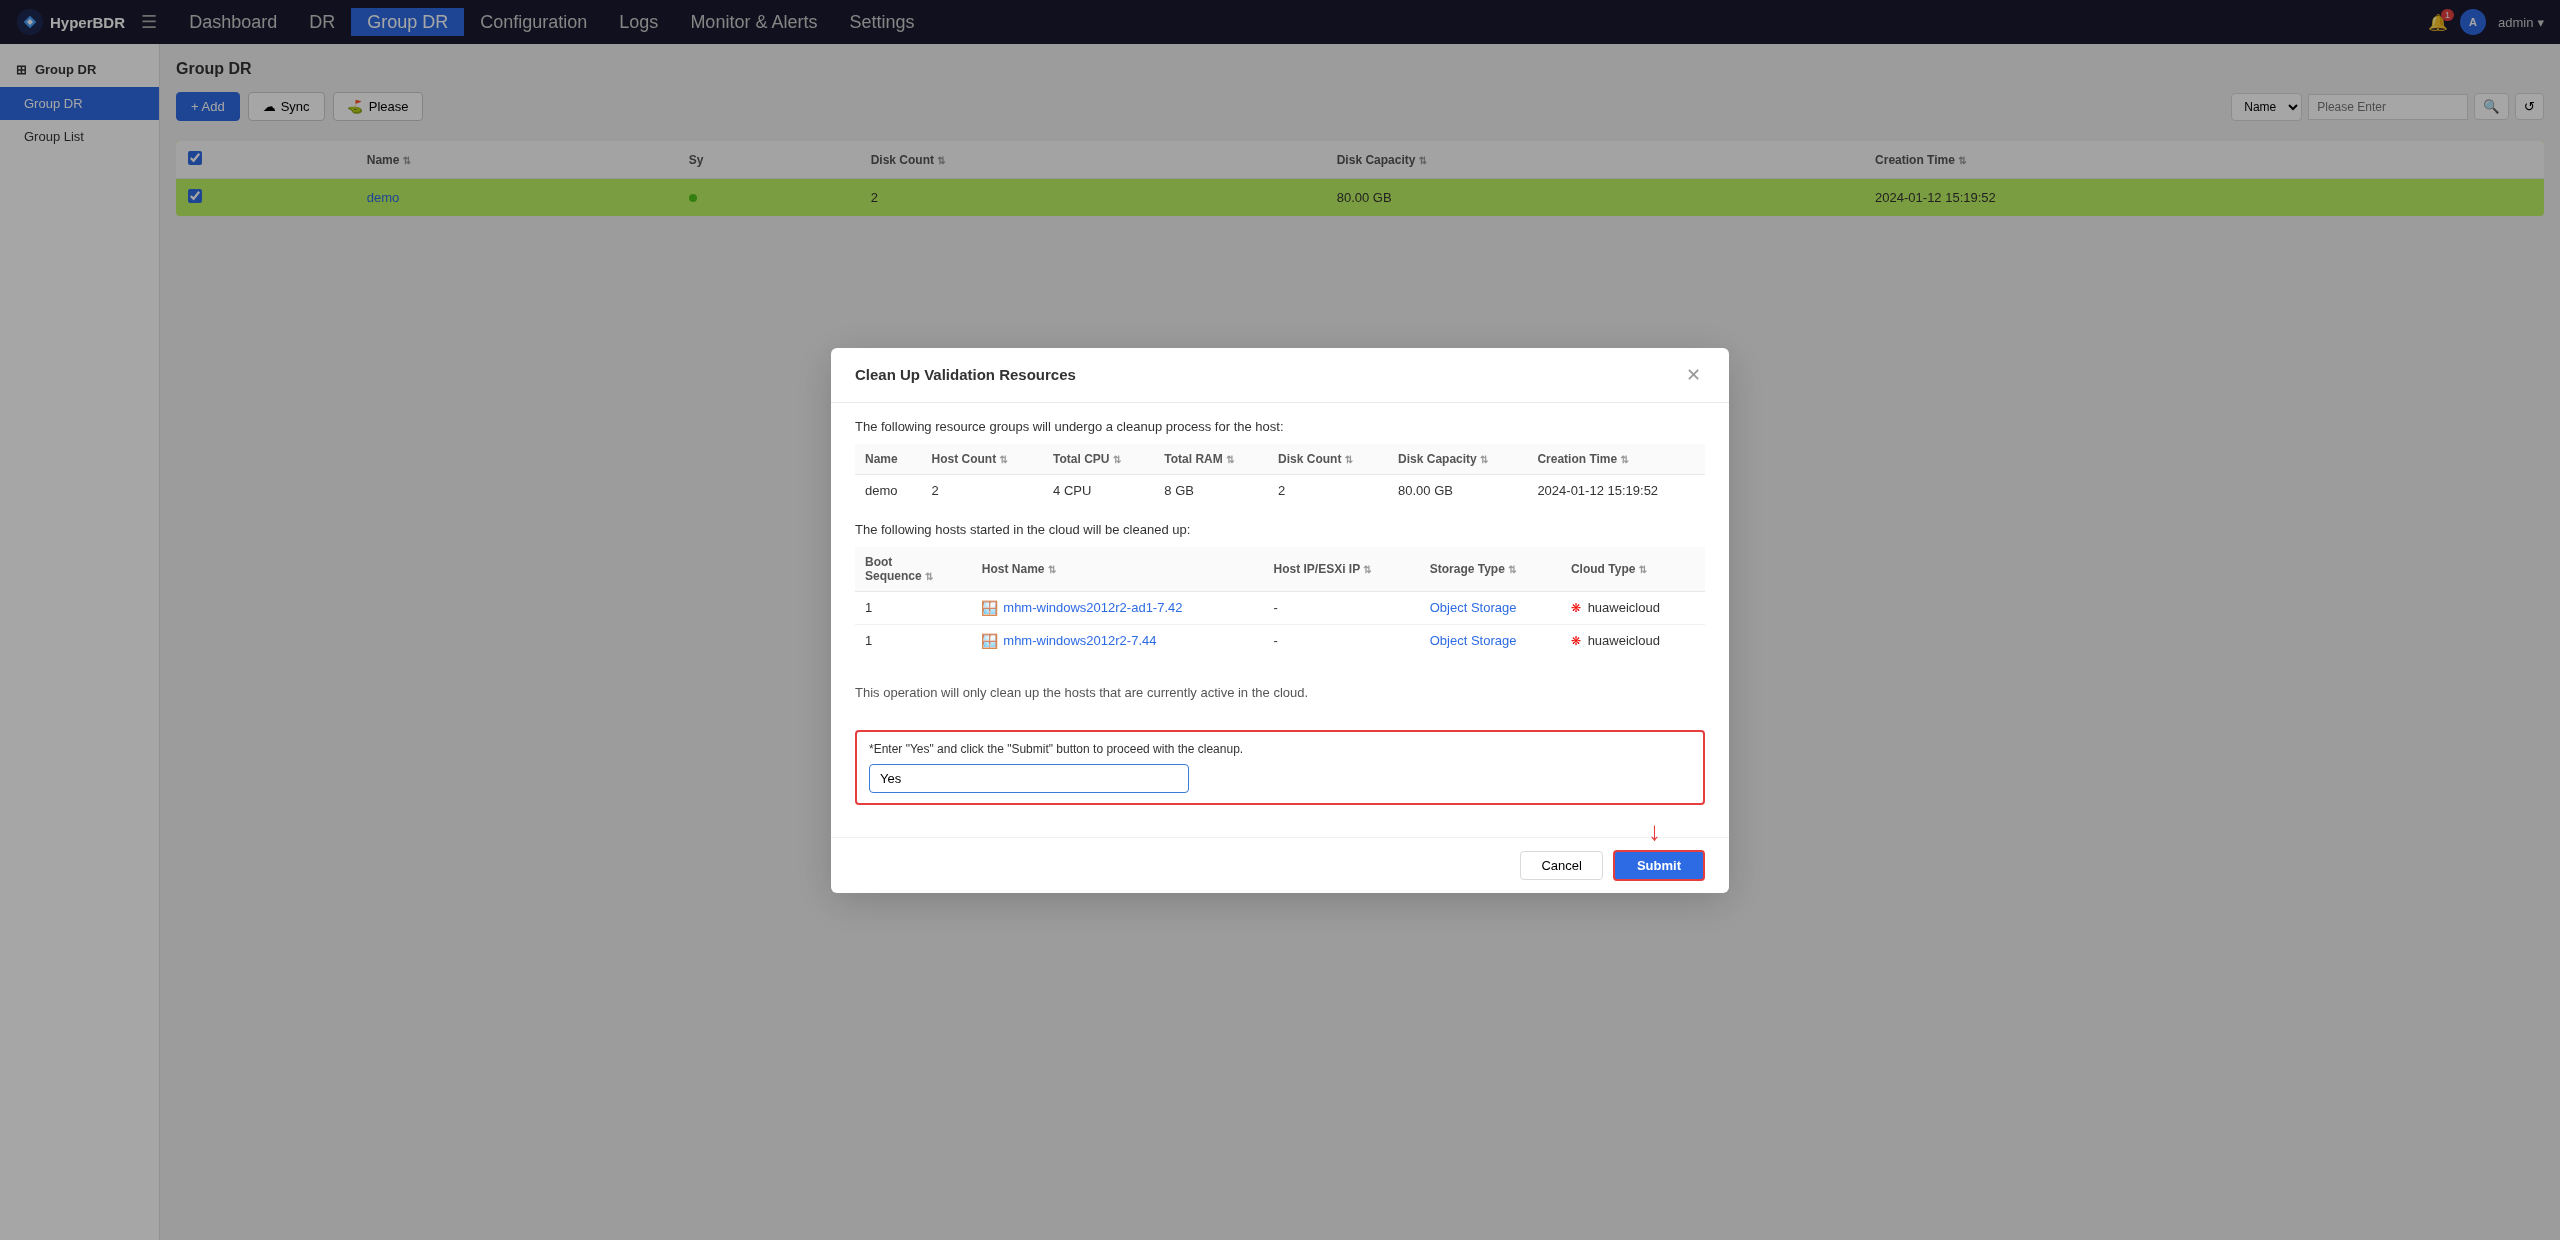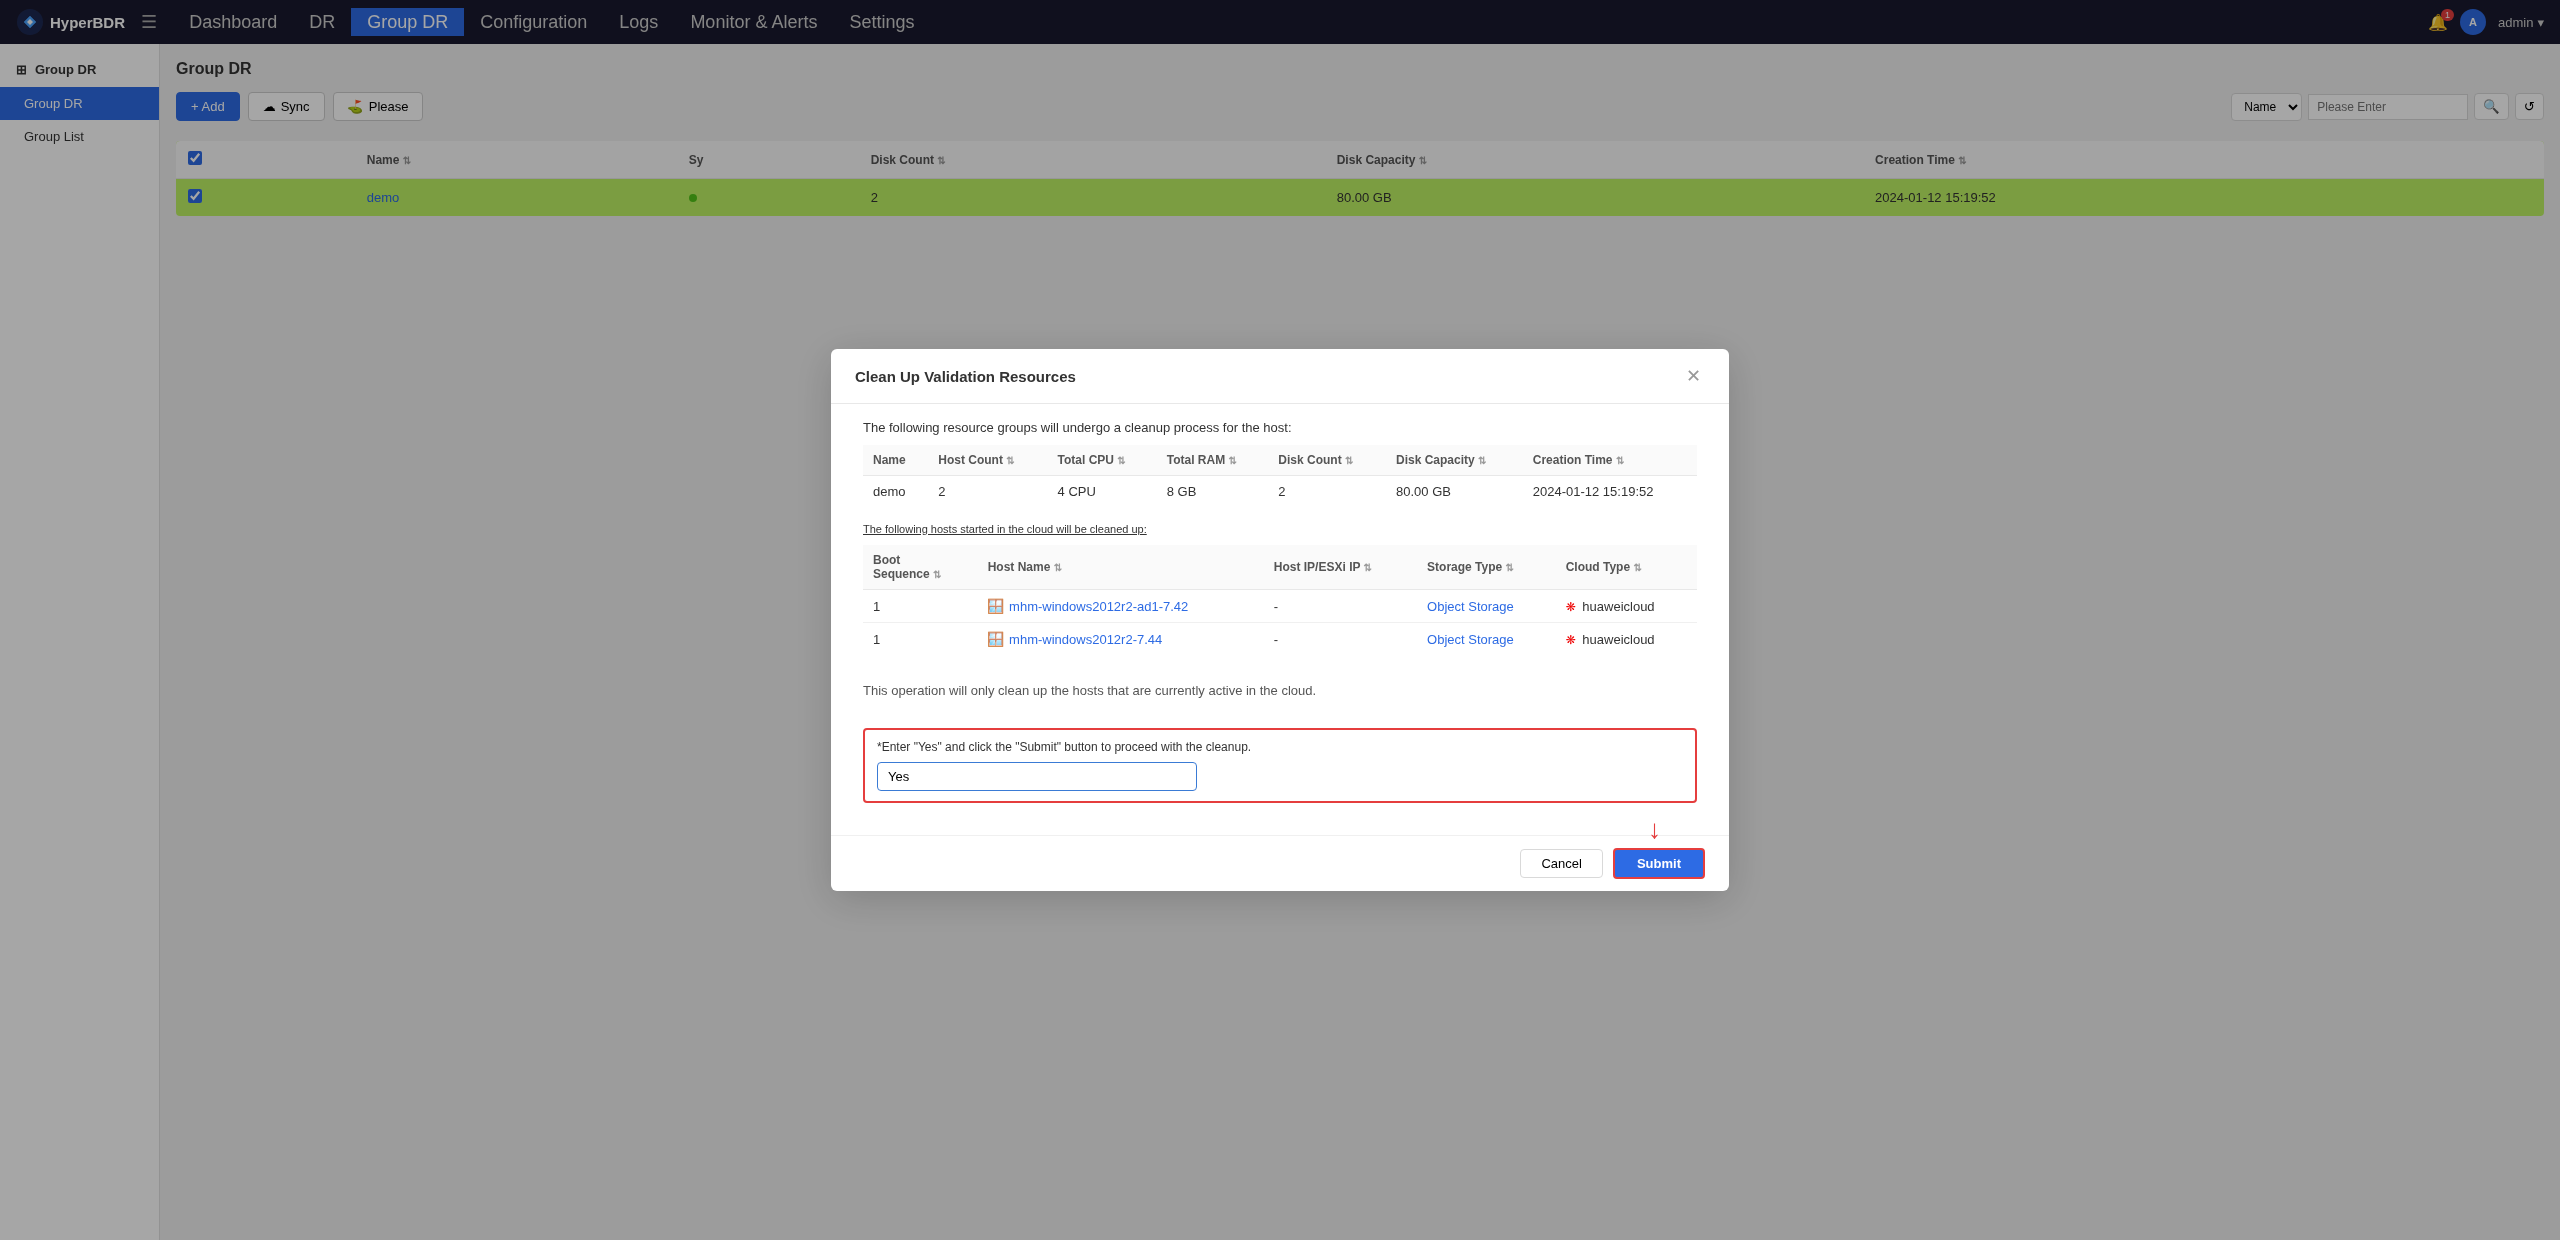--- a/index.html
+++ b/index.html
@@ -75,29 +75,29 @@
     .modal {
       background: #fff; border-radius: 6px; width: 898px; max-height: 90vh;
       overflow-y: auto; box-shadow: 0 8px 40px rgba(0,0,0,0.18); position: relative;
     }
     .modal-header {
       display: flex; align-items: center; justify-content: space-between;
       padding: 16px 24px; border-bottom: 1px solid #e8e8e8;
     }
     .modal-title { font-size: 15px; font-weight: 600; color: #333; }
     .modal-close { font-size: 18px; color: #999; cursor: pointer; background: none; border: none; padding: 0 4px; }
-    .modal-body { padding: 16px 32px; }
+    .modal-body { padding: 16px 24px; }
     .modal-desc { font-size: 13px; color: #333; margin-bottom: 10px; }
     .modal-table { width: 100%; border-collapse: collapse; margin-bottom: 16px; }
     .modal-table thead tr { background: #fafafa; border-bottom: 1px solid #e8e8e8; }
     .modal-table th { padding: 8px 10px; text-align: left; font-size: 12px; color: #555; font-weight: 600; white-space: nowrap; }
     .modal-table td { padding: 8px 10px; font-size: 13px; border-bottom: 1px solid #f0f0f0; }
     .modal-table tr:last-child td { border-bottom: none; }
     .sort-icon { font-size: 10px; color: #999; }
-    .divider-text { font-size: 11px; color: #333; margin: 8px 0 10px; text-decoration: underline; }
+    .divider-text { font-size: 13px; color: #333; margin: 8px 0 10px; }
     .hosts-table-scroll { overflow-x: auto; margin-bottom: 12px; }
     .note-text { font-size: 13px; color: #555; margin-bottom: 30px; }
 
     
     .confirm-box {
       border: 2px solid #e53e3e; border-radius: 4px; padding: 10px 12px; margin-bottom: 16px;
     }
     .confirm-label { font-size: 12px; color: #333; margin-bottom: 8px; }
     .confirm-input {
       width: 320px; padding: 6px 10px; border: 1px solid #3a7bd5; border-radius: 4px;

